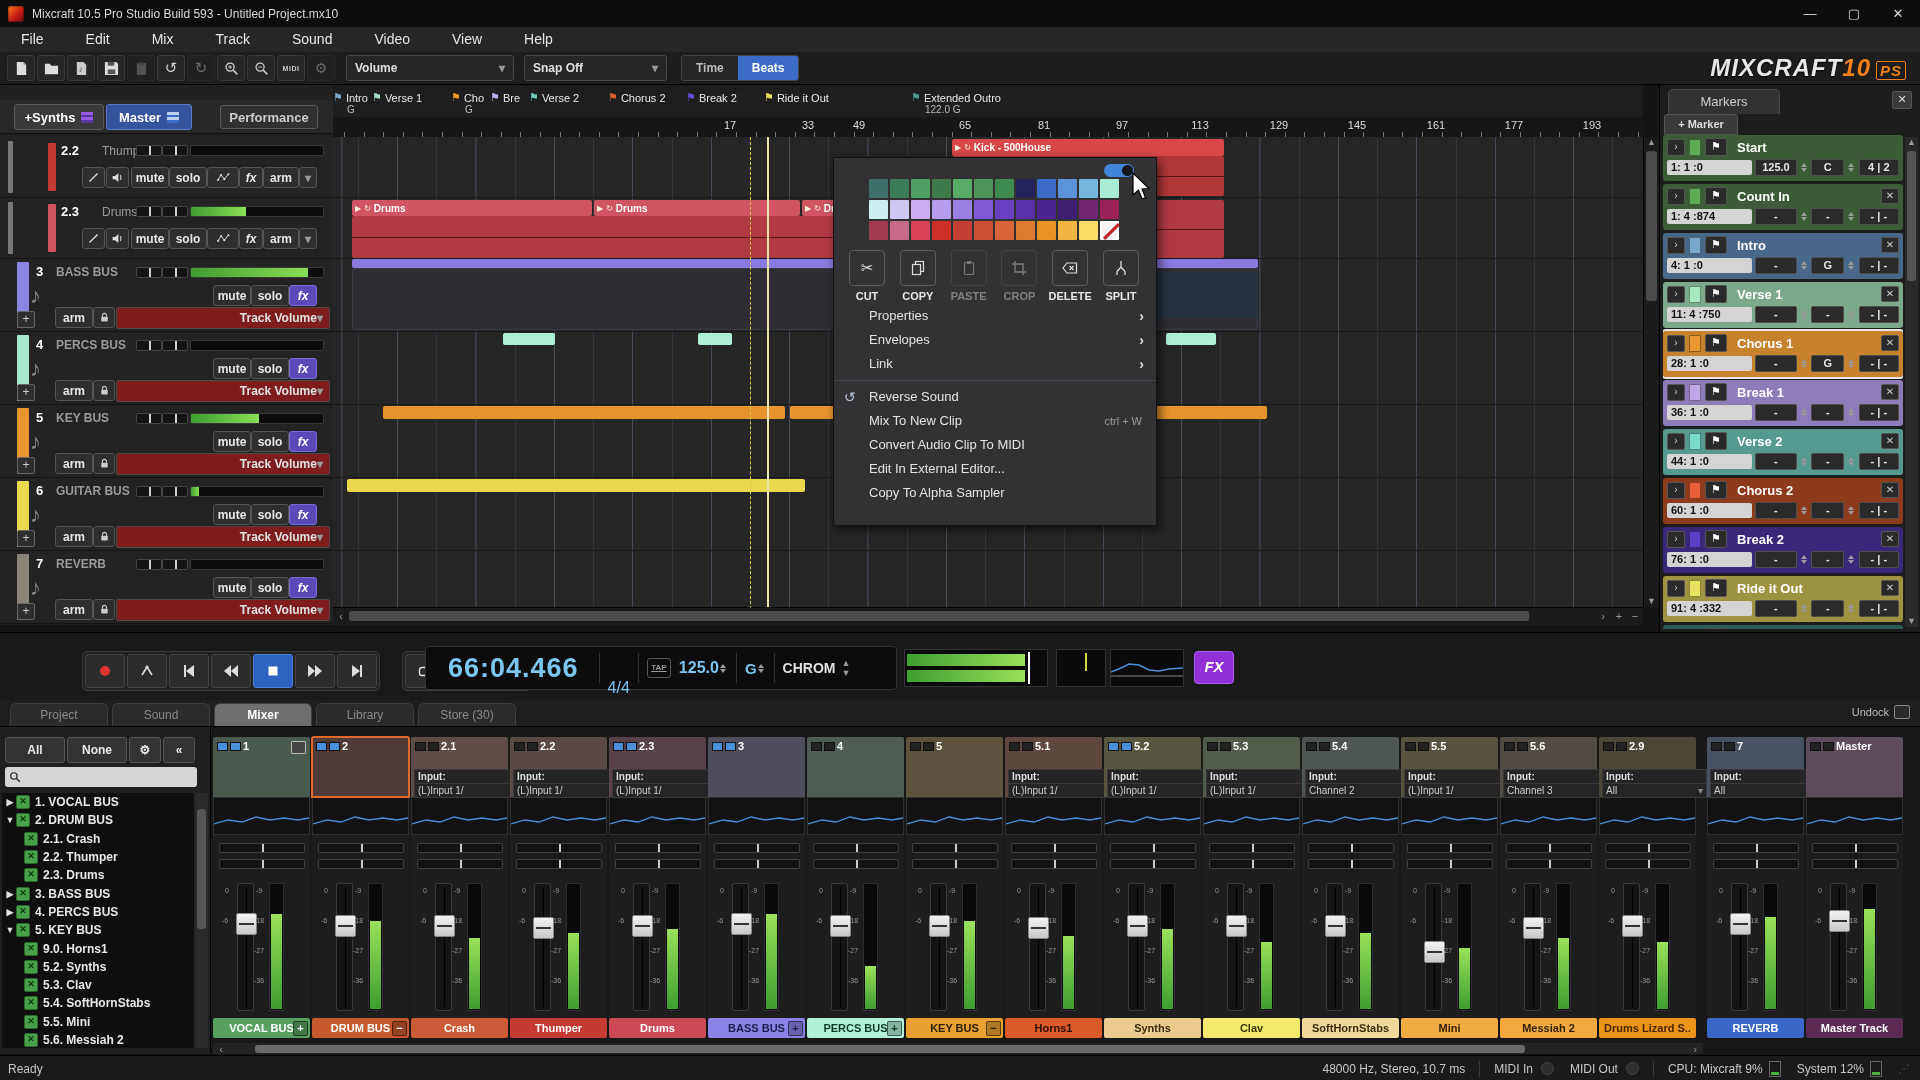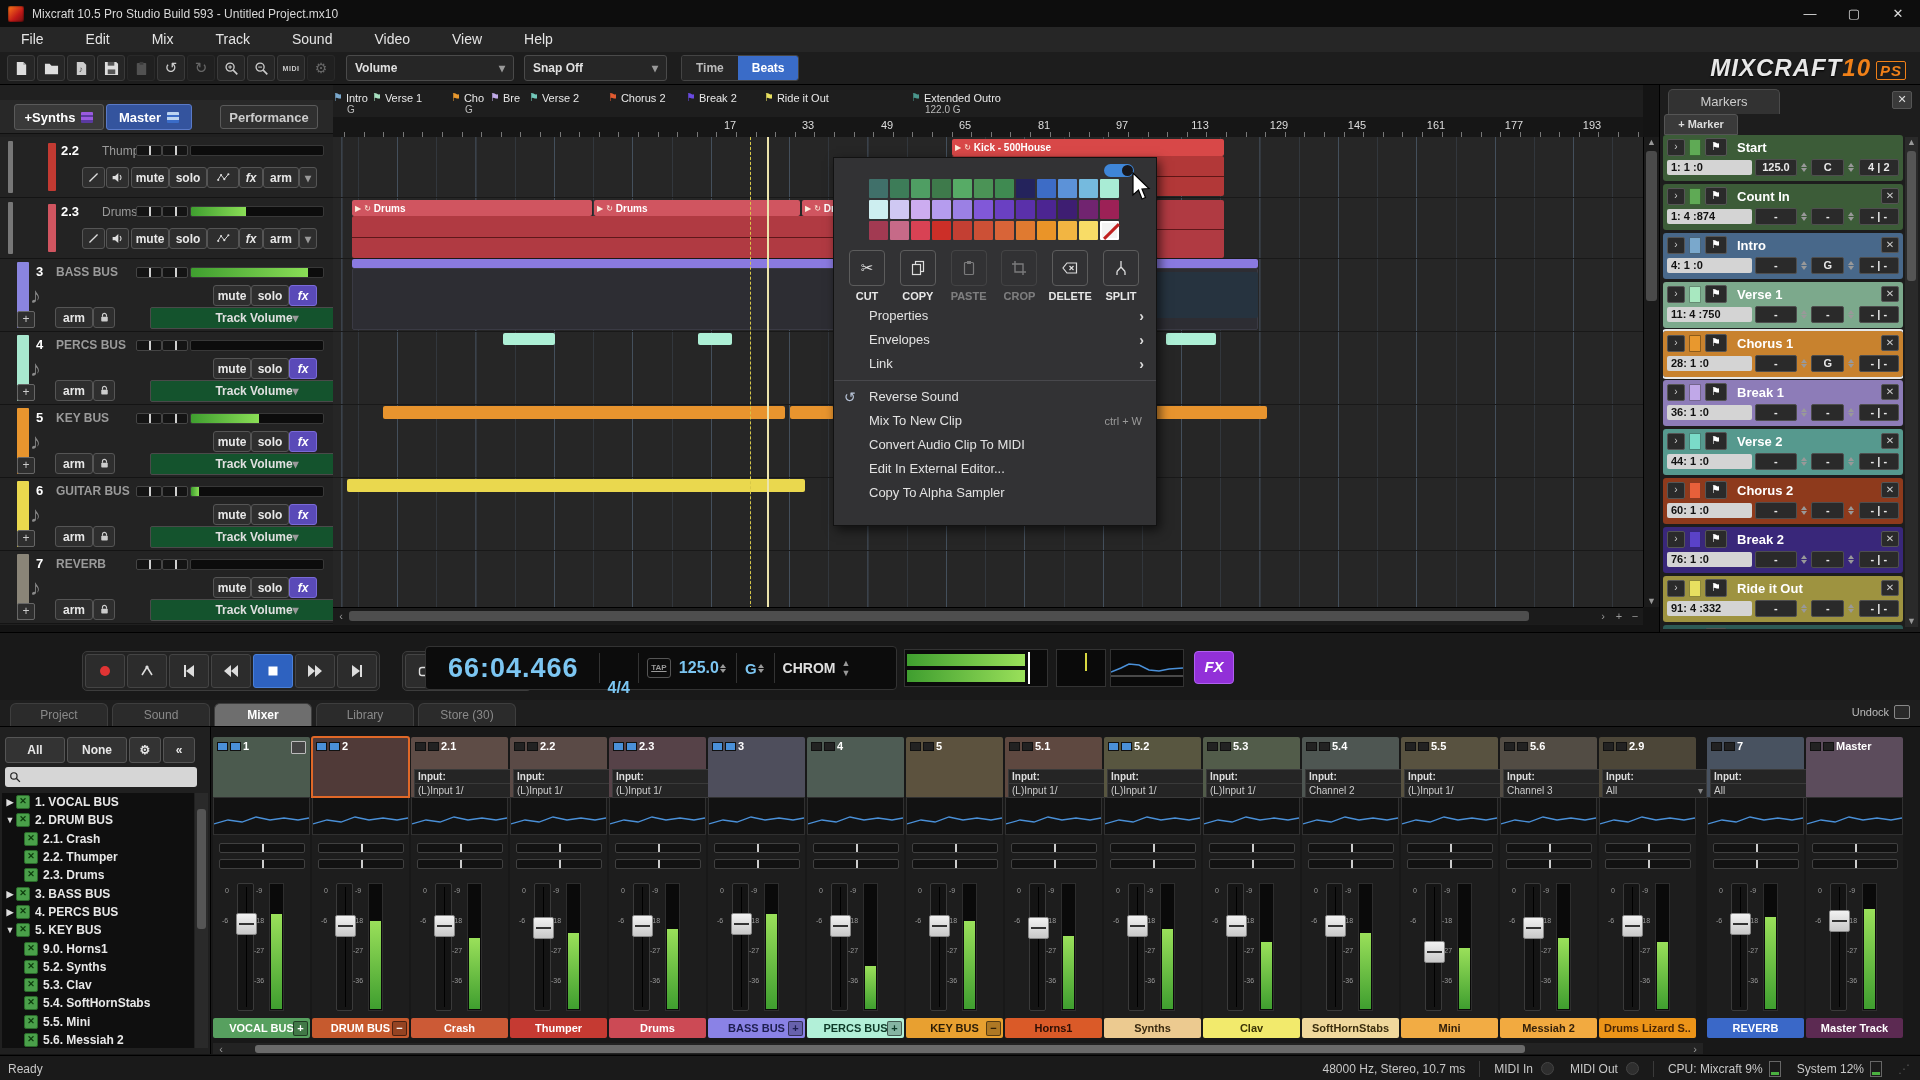--- a/index.html
+++ b/index.html
@@ -42,21 +42,21 @@
   .tnum{position:absolute;font-size:13px;font-weight:bold;color:#fff;}
   .tname{position:absolute;font-size:12px;color:#9a9a9a;font-weight:bold;}
   .hslider{position:absolute;width:24px;height:9px;background:#141414;border:1px solid #454545;border-radius:2px;}
   .hslider i{position:absolute;left:50%;top:0;width:2px;height:100%;background:#cfcfcf;}
   .hmeter{position:absolute;width:132px;height:9px;background:#0c0c0c;border:1px solid #383838;border-radius:2px;overflow:hidden;}
   .hmeter i{position:absolute;left:0;top:0;bottom:0;background:linear-gradient(90deg,#3f9e2f,#8ade56);}
   .sqbtn{position:absolute;height:19px;border:1px solid #555;border-radius:3px;background:#2e2e2e;color:#e8e8e8;font-size:12px;font-weight:bold;display:flex;align-items:center;justify-content:center;}
   .sqbtn svg{width:13px;height:13px;}
   .sqbtn.fxon{background:#5a4ab8;border-color:#7a6ad8;color:#fff;font-style:italic;}
   .sqbtn.fx{font-style:italic;}
-  .tvol{position:absolute;height:20px;background:#14532d;border:1px solid #4a4a4a;border-radius:2px;color:#e0e0e0;font-weight:bold;font-size:12px;display:flex;align-items:center;justify-content:center;padding:0 6px;margin-left:34px;}
+  .tvol{position:absolute;height:20px;background:#7f1d1d;border:1px solid #4a4a4a;border-radius:2px;color:#e0e0e0;font-weight:bold;font-size:12px;display:flex;align-items:center;justify-content:flex-end;padding:0 6px;}
   .inst-ico{position:absolute;color:#8a8a8a;font-size:22px;}
   .plusbtn{position:absolute;width:16px;height:15px;border:1px solid #666;border-radius:2px;background:#2e2e2e;color:#ccc;font-size:12px;line-height:14px;text-align:center;}
   
   #timeline{left:333px;top:85px;width:1310px;height:540px;background:#1c1c1c;overflow:hidden;}
   #ruler-markers{position:absolute;left:0;top:5px;width:1310px;height:27px;background:#1e1e1e;}
   .rmark{position:absolute;top:2px;display:flex;align-items:flex-start;gap:3px;}
   .rmark .fl{font-size:11px;line-height:11px;}
   .rmark .lbl{font-size:11px;color:#e8e8e8;white-space:nowrap;}
   .rmark .sub{position:absolute;left:14px;top:12px;font-size:10px;color:#bbb;white-space:nowrap;}
   #ruler-nums{position:absolute;left:0;top:32px;width:1310px;height:20px;background:#161616;border-bottom:1px solid #000;
@@ -125,21 +125,21 @@
   #cursor{left:1130px;top:172px;width:22px;height:30px;z-index:60;}
   
   #transport{left:0;top:632px;width:1920px;height:68px;background:#191919;border-top:1px solid #000;border-bottom:1px solid #000;}
   .tr-group{position:absolute;top:18px;display:flex;gap:2px;background:#222;border:1px solid #3c3c3c;border-radius:5px;padding:2px;}
   .tr-btn{width:38px;height:32px;background:#2c2c2c;border:1px solid #444;border-radius:3px;display:flex;align-items:center;justify-content:center;}
   .tr-btn svg{width:16px;height:16px;}
   .tr-btn.on{background:#2e62c0;border-color:#4a80d8;}
   #tr-display{position:absolute;left:425px;top:13px;width:470px;height:42px;background:#0c0c0c;border:1px solid #333;border-radius:4px;display:flex;align-items:center;}
   .tr-sep{width:1px;height:30px;background:#333;margin:0 8px;}
   #tr-time{font-size:27px;color:#7cc6f2;letter-spacing:1px;margin-left:22px;font-weight:bold;}
-  #tr-sig{font-size:16px;color:#7cc6f2;font-weight:bold;margin-top:40px;}
+  #tr-sig{font-size:16px;color:#7cc6f2;font-weight:normal;margin-top:40px;}
   #tr-tap{width:22px;height:18px;border:1px solid #555;border-radius:3px;color:#999;font-size:8px;font-weight:bold;text-align:center;line-height:17px;text-decoration:underline;}
   #tr-tempo{font-size:16px;color:#7cc6f2;font-weight:bold;margin-left:8px;}
   #tr-key{font-size:15px;color:#7cc6f2;font-weight:bold;}
   #tr-mode{font-size:14px;color:#e0e0e0;font-weight:bold;}
   .meterbox{position:absolute;background:#0a0a0a;border:1px solid #333;}
   #fxbtn{position:absolute;left:1194px;top:18px;width:38px;height:31px;background:#9230d8;border:1px solid #b060f0;border-radius:4px;color:#fff;font-weight:bold;font-size:15px;font-style:italic;text-align:center;line-height:30px;}
   
   #tabs{left:0;top:700px;width:1920px;height:27px;background:#1e1e1e;display:flex;align-items:flex-end;padding-left:10px;box-sizing:border-box;border-bottom:1px solid #000;}
   .tab{width:96px;height:22px;margin-right:4px;background:#2b2b2b;border:1px solid #3e3e3e;border-bottom:none;border-radius:6px 6px 0 0;color:#8a8a8a;font-size:12px;text-align:center;line-height:22px;}
   .tab.on{background:#6e6e6e;color:#fff;font-weight:bold;}
@@ -657,21 +657,21 @@
           <span class="sub">122.0 G</span>
         </div>
 
     </div>
     <div id="ruler-nums">
 
         <span class="rnum" style="left: 397px;">17</span>
 
         <span class="rnum" style="left: 475px;">33</span>
 
-        <span class="rnum" style="left: 554px;">49</span>
+        <span class="rnum" style="left: 526px;">49</span>
 
         <span class="rnum" style="left: 632px;">65</span>
 
         <span class="rnum" style="left: 711px;">81</span>
 
         <span class="rnum" style="left: 789px;">97</span>
 
         <span class="rnum" style="left: 867px;">113</span>
 
         <span class="rnum" style="left: 946px;">129</span>

